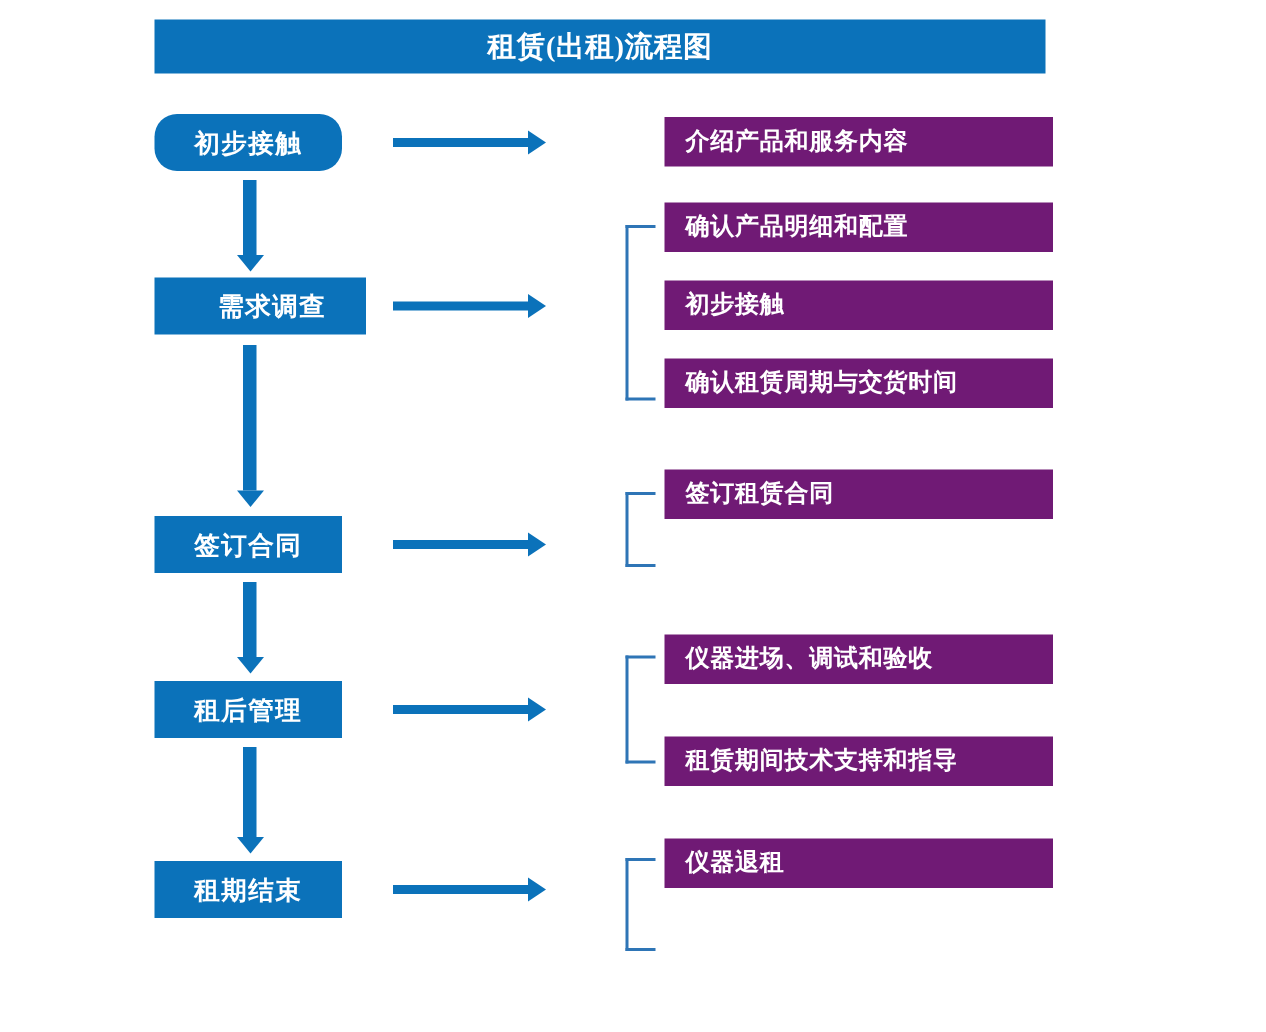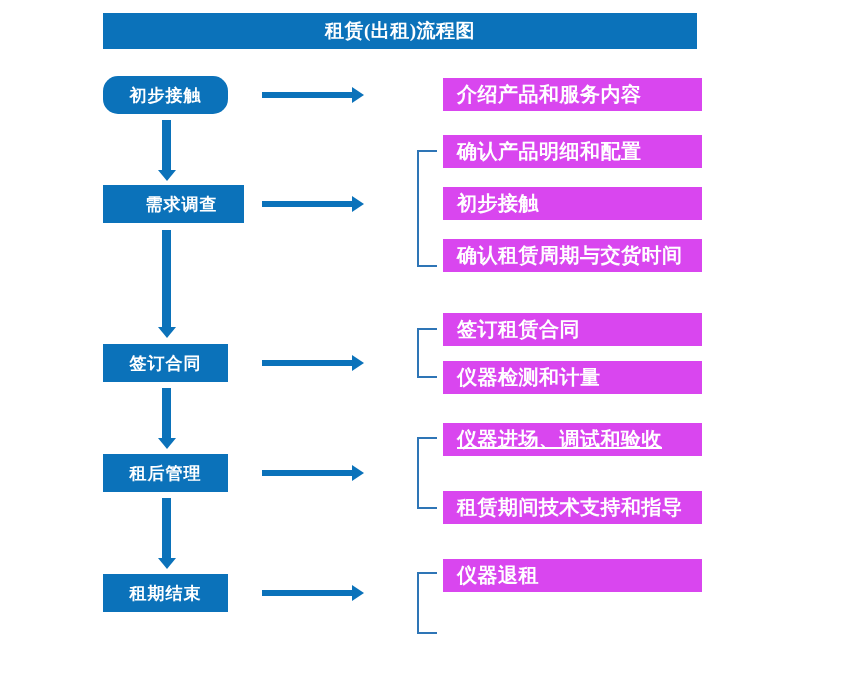--- a/index.html
+++ b/index.html
@@ -52,23 +52,23 @@
     justify-content: center;
     letter-spacing: 1px;
   }
 
   
   .detail-box {
     position: absolute;
     left: 443px;
     width: 259px;
     height: 33px;
-    background: #d946ef;
+    background: #701a75;
     color: #ffffff;
-    font-size: 20px;
+    font-size: 16px;
     font-weight: bold;
     display: flex;
     align-items: center;
     padding-left: 14px;
     box-sizing: border-box;
     letter-spacing: 0.5px;
   }
 
   
   .v-arrow {
@@ -151,20 +151,19 @@
   <div class="bracket" style="top:437px; height:72px;"></div>
   <div class="bracket" style="top:572px; height:62px;"></div>
 
   <div class="detail-box" style="top:78px;">介绍产品和服务内容</div>
 
   <div class="detail-box" style="top:135px;">确认产品明细和配置</div>
   <div class="detail-box" style="top:187px;">初步接触</div>
   <div class="detail-box" style="top:239px;">确认租赁周期与交货时间</div>
 
   <div class="detail-box" style="top:313px;">签订租赁合同</div>
-  <div class="detail-box" style="top:361px;">仪器检测和计量</div>
 
-  <div class="detail-box" style="top:423px;text-decoration:underline;">仪器进场、调试和验收</div>
+  <div class="detail-box" style="top:423px;">仪器进场、调试和验收</div>
   <div class="detail-box" style="top:491px;">租赁期间技术支持和指导</div>
 
   <div class="detail-box" style="top:559px;">仪器退租</div>
 
 </div>
 
 </body></html>

